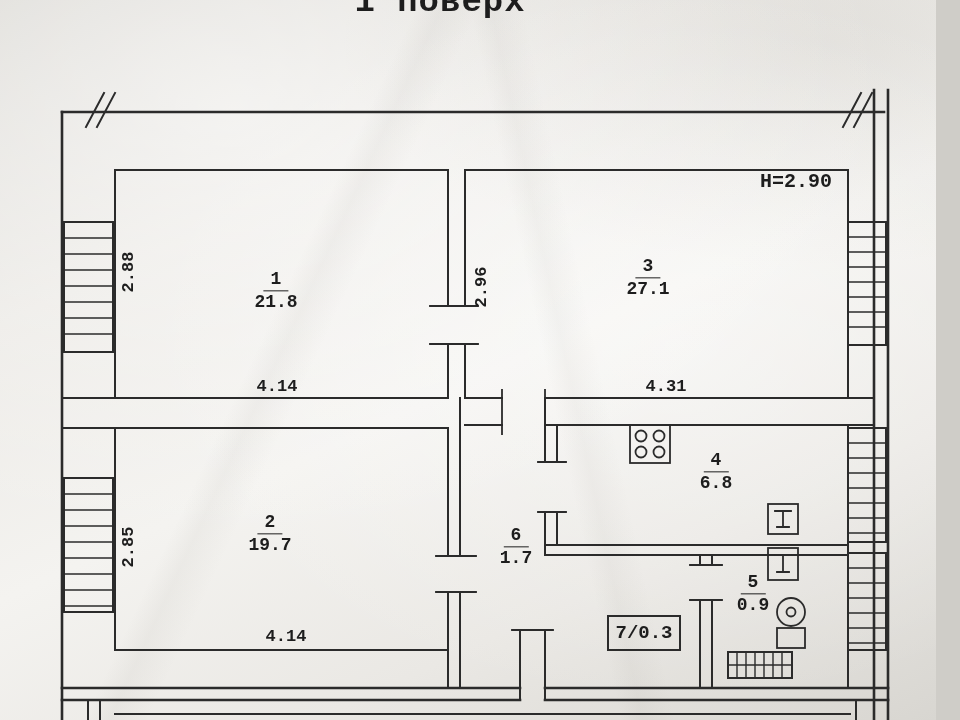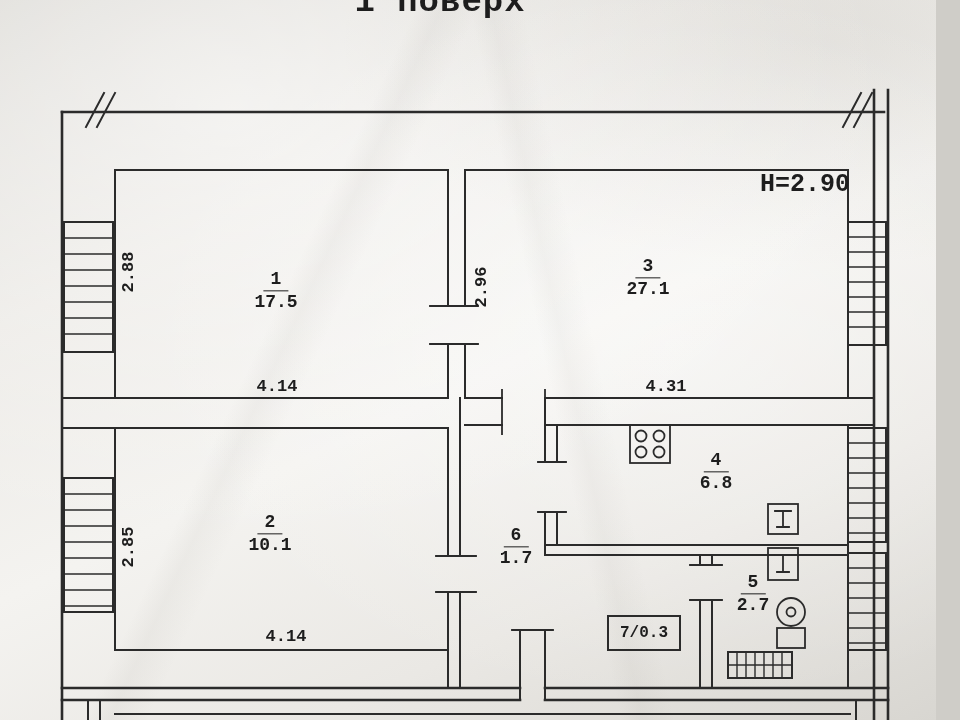--- a/index.html
+++ b/index.html
@@ -29,21 +29,21 @@
     position:absolute;transform:translate(-50%,-50%);
     text-align:center;font-size:18px;font-weight:bold;line-height:1.12;
   }
   .room-label .num{display:inline-block;border-bottom:1.6px solid #1d1d1d;padding:0 7px 1px;}
   .room-label .area{display:block;padding-top:1px;}
   .dim{
     position:absolute;transform:translate(-50%,-50%);
     font-size:17px;font-weight:bold;white-space:nowrap;
   }
   .dim.v{transform:translate(-50%,-50%) rotate(-90deg);}
-  .hnote{position:absolute;font-size:25px;font-weight:bold;white-space:nowrap;}
+  .hnote{position:absolute;font-size:20px;font-weight:bold;white-space:nowrap;}
 </style>
 </head>
 <body>
 
 <div class="page">
   <div class="texture"></div>
 
   <div class="title">1 поверх</div>
 
   <svg width="960" height="720" viewBox="0 0 960 720" fill="none" stroke="#2b2b2b" stroke-width="2" stroke-linecap="square">
@@ -174,43 +174,43 @@
 
     <g>
       <path d="M88,700 V720 M100,700 V720"></path>
       <path d="M115,714 H850"></path>
       <path d="M856,700 V720"></path>
     </g>
   </svg>
 
   <div class="room-label" style="left:276px;top:291px">
     <span class="num">1</span>
-    <span class="area">17.5</span>
+    <span class="area">21.8</span>
   </div>
   <div class="room-label" style="left:270px;top:534px">
     <span class="num">2</span>
-    <span class="area">10.1</span>
+    <span class="area">19.7</span>
   </div>
   <div class="room-label" style="left:648px;top:278px">
     <span class="num">3</span>
     <span class="area">27.1</span>
   </div>
   <div class="room-label" style="left:716px;top:472px">
     <span class="num">4</span>
     <span class="area">6.8</span>
   </div>
   <div class="room-label" style="left:753px;top:594px">
     <span class="num">5</span>
-    <span class="area">2.7</span>
+    <span class="area">0.9</span>
   </div>
   <div class="room-label" style="left:516px;top:547px">
     <span class="num">6</span>
     <span class="area">1.7</span>
   </div>
-  <div class="dim" style="left:644px;top:633px;font-size:16px">7/0.3</div>
+  <div class="dim" style="left:644px;top:633px;font-size:19px">7/0.3</div>
 
   <div class="dim" style="left:277px;top:386px">4.14</div>
   <div class="dim v" style="left:128px;top:272px">2.88</div>
   <div class="dim" style="left:286px;top:636px">4.14</div>
   <div class="dim v" style="left:128px;top:547px">2.85</div>
   <div class="dim" style="left:666px;top:386px">4.31</div>
   <div class="dim v" style="left:481px;top:287px">2.96</div>
 
   <div class="hnote" style="left:760px;top:170px">Н=2.90</div>
 </div>

